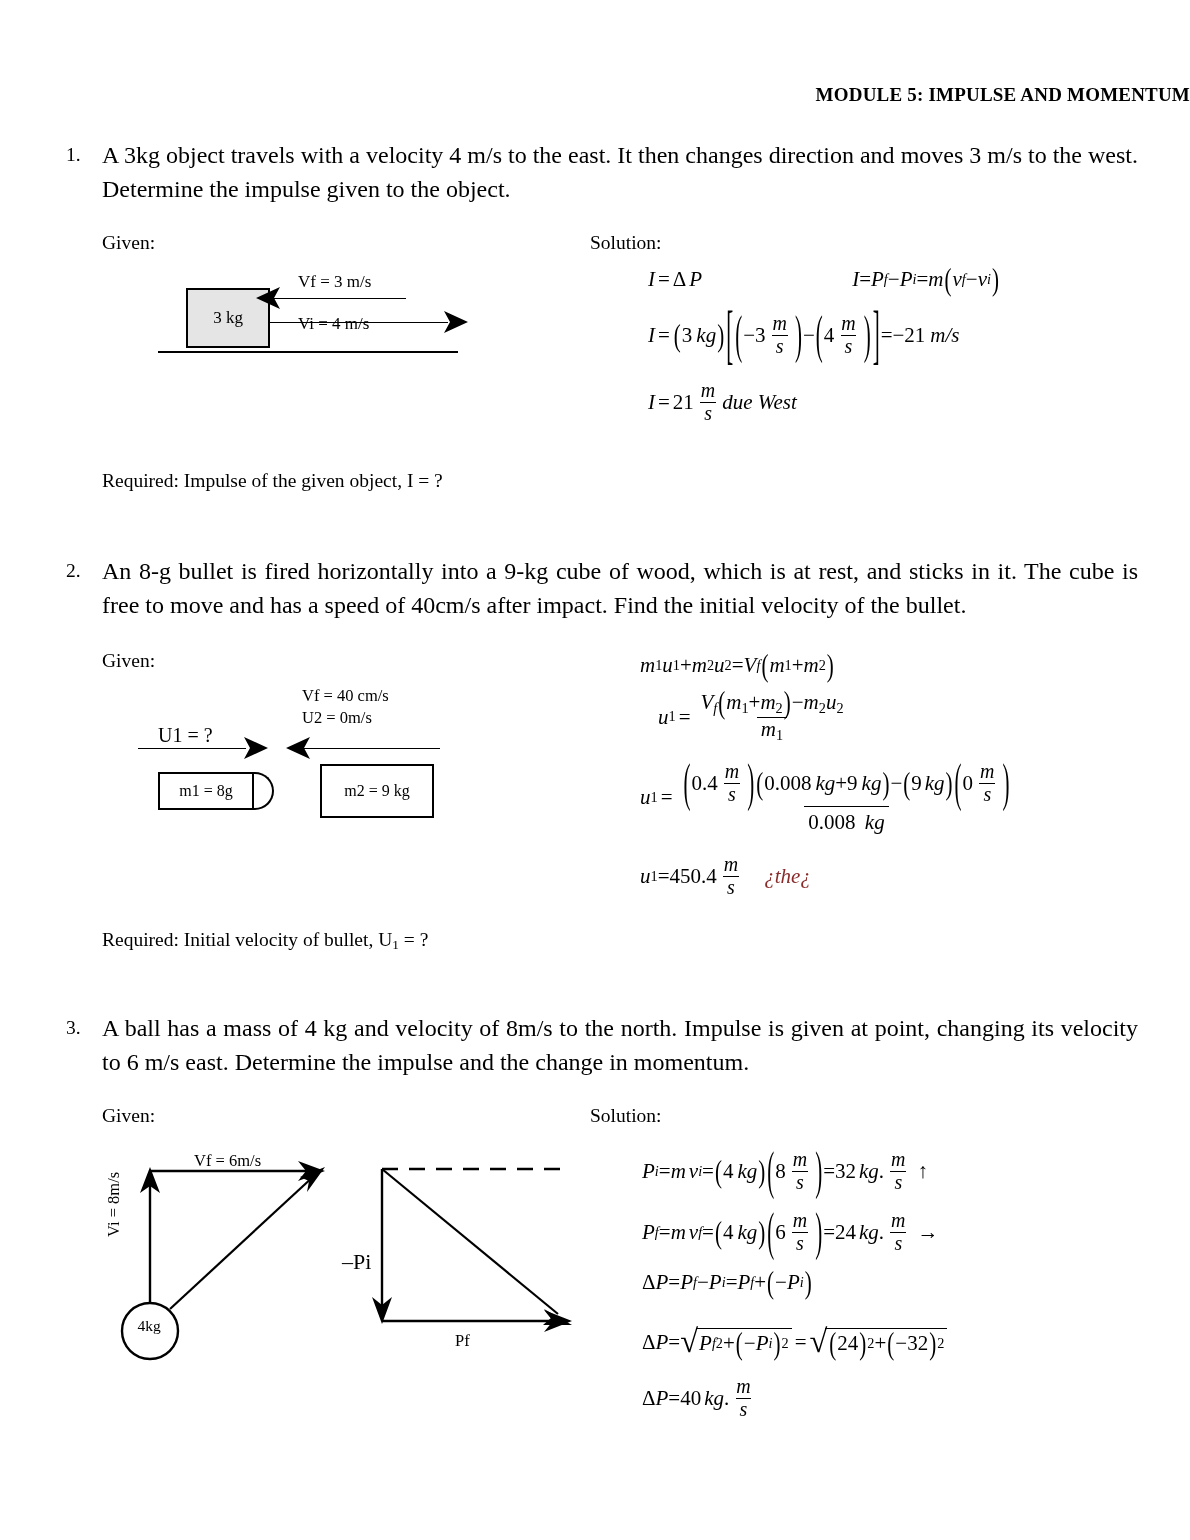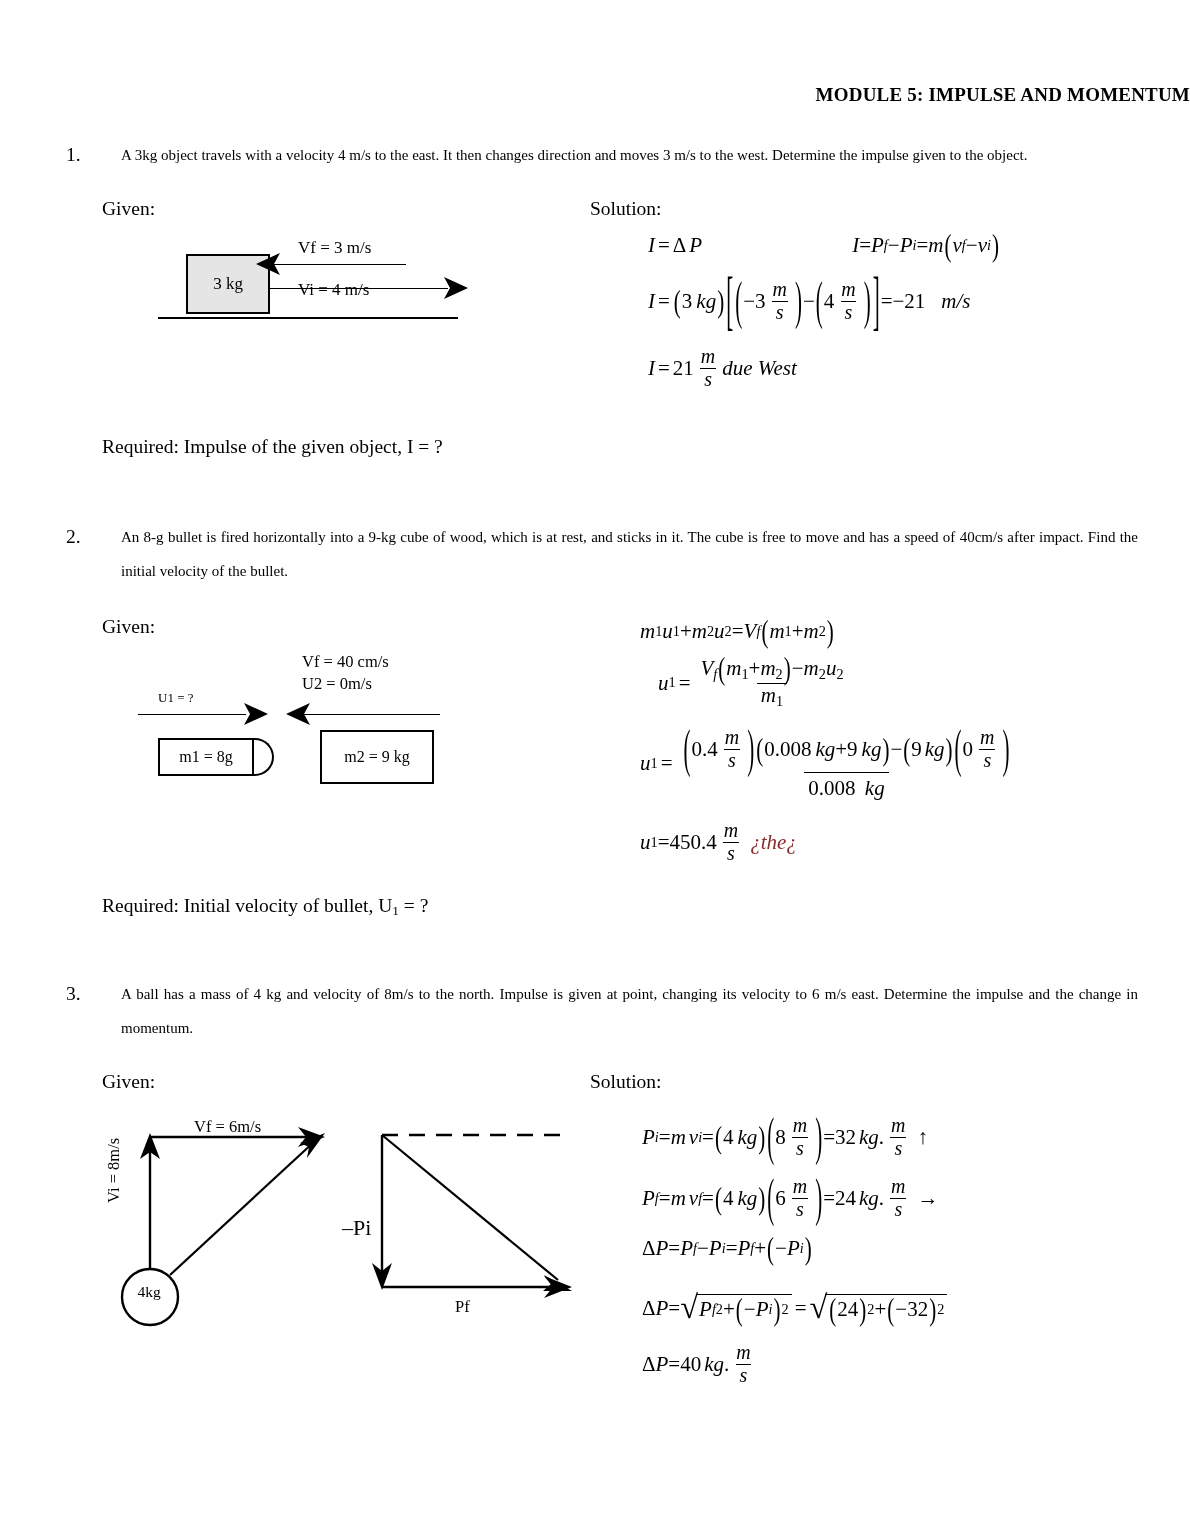--- a/index.html
+++ b/index.html
@@ -40,25 +40,24 @@
     align-items: flex-start;
   }
   .prob-num {
     width: 36px;
     flex: 0 0 36px;
     font-size: 19.5px;
     line-height: 34px;
   }
   .prob-text {
     flex: 1 1 auto;
-    font-size: 15px;
+    font-size: 24px;
     line-height: 34px;
     text-align: justify;
     text-justify: inter-word;
-    margin-left: 19px;
   }
   .cols {
     display: flex;
     margin-left: 36px;
   }
   .col-left { width: 488px; flex: 0 0 488px; position: relative; }
   .col-right { flex: 1 1 auto; position: relative; }
   .label {
     font-size: 19.5px;
     line-height: 30px;
@@ -172,21 +171,21 @@
     font-size: 16px; font-family: "Liberation Serif", serif;
   }
   .d2 .u1line {
     position: absolute; left: 8px; top: 62px; width: 108px; height: 0;
     border-top: 1.8px solid #000;
   }
   .d2 .u2line {
     position: absolute; left: 168px; top: 62px; width: 142px; height: 0;
     border-top: 1.8px solid #000;
   }
-  .d2 .u1-label { position: absolute; left: 28px; top: 38px; font-size: 13px; }
+  .d2 .u1-label { position: absolute; left: 28px; top: 38px; font-size: 20px; }
   .d2 .vf-label { position: absolute; left: 172px; top: 0px; font-size: 16.5px; }
   .d2 .u2-label { position: absolute; left: 172px; top: 22px; font-size: 16.5px; }
 
   
   .d3 { position: relative; width: 500px; height: 215px; margin-top: 18px; margin-left: 8px; }
   .d3 .vi-label {
     position: absolute; left: -6px; top: 88px;
     transform: rotate(-90deg);
     transform-origin: left top;
     font-size: 16.5px;
@@ -286,21 +285,21 @@
             <span class="up">4</span>
             <span class="frac">
               <span class="num">m</span>
               <span class="den">s</span>
             </span>
             <span class="paren tall">)</span>
             <span class="paren xtall" style="font-style:normal;">]</span>
             <span class="up">=</span>
             <span class="up">−</span>
             <span class="up">21</span>
-            <span style="margin-left:16px;">m/s</span>
+            <span style="margin-left:5px;">m/s</span>
           </div>
 
           <div class="eq eqrow" style="margin-top:22px;">
             <span>I</span>
             <span class="up" style="margin:0 3px;">=</span>
             <span class="up">21</span>
             <span class="frac">
               <span class="num">m</span>
               <span class="den">s</span>
             </span>
@@ -426,21 +425,21 @@
 
           <div class="eq" style="margin-top:20px;">
             <span>u</span>
               <span class="sb up">1</span>
             <span class="up">=</span>
             <span class="up">450.4</span>
             <span class="frac">
               <span class="num">m</span>
               <span class="den">s</span>
             </span>
-            <span class="red" style="margin-left:5px;">¿the¿</span>
+            <span class="red" style="margin-left:19px;">¿the¿</span>
           </div>
         </div>
       </div>
     </div>
 
     <div class="required" style="margin-top:30px;">
       <span>Required: Initial velocity of bullet, U</span><sub class="sm">1</sub><span> = ?</span>
     </div>
   </div>
 

